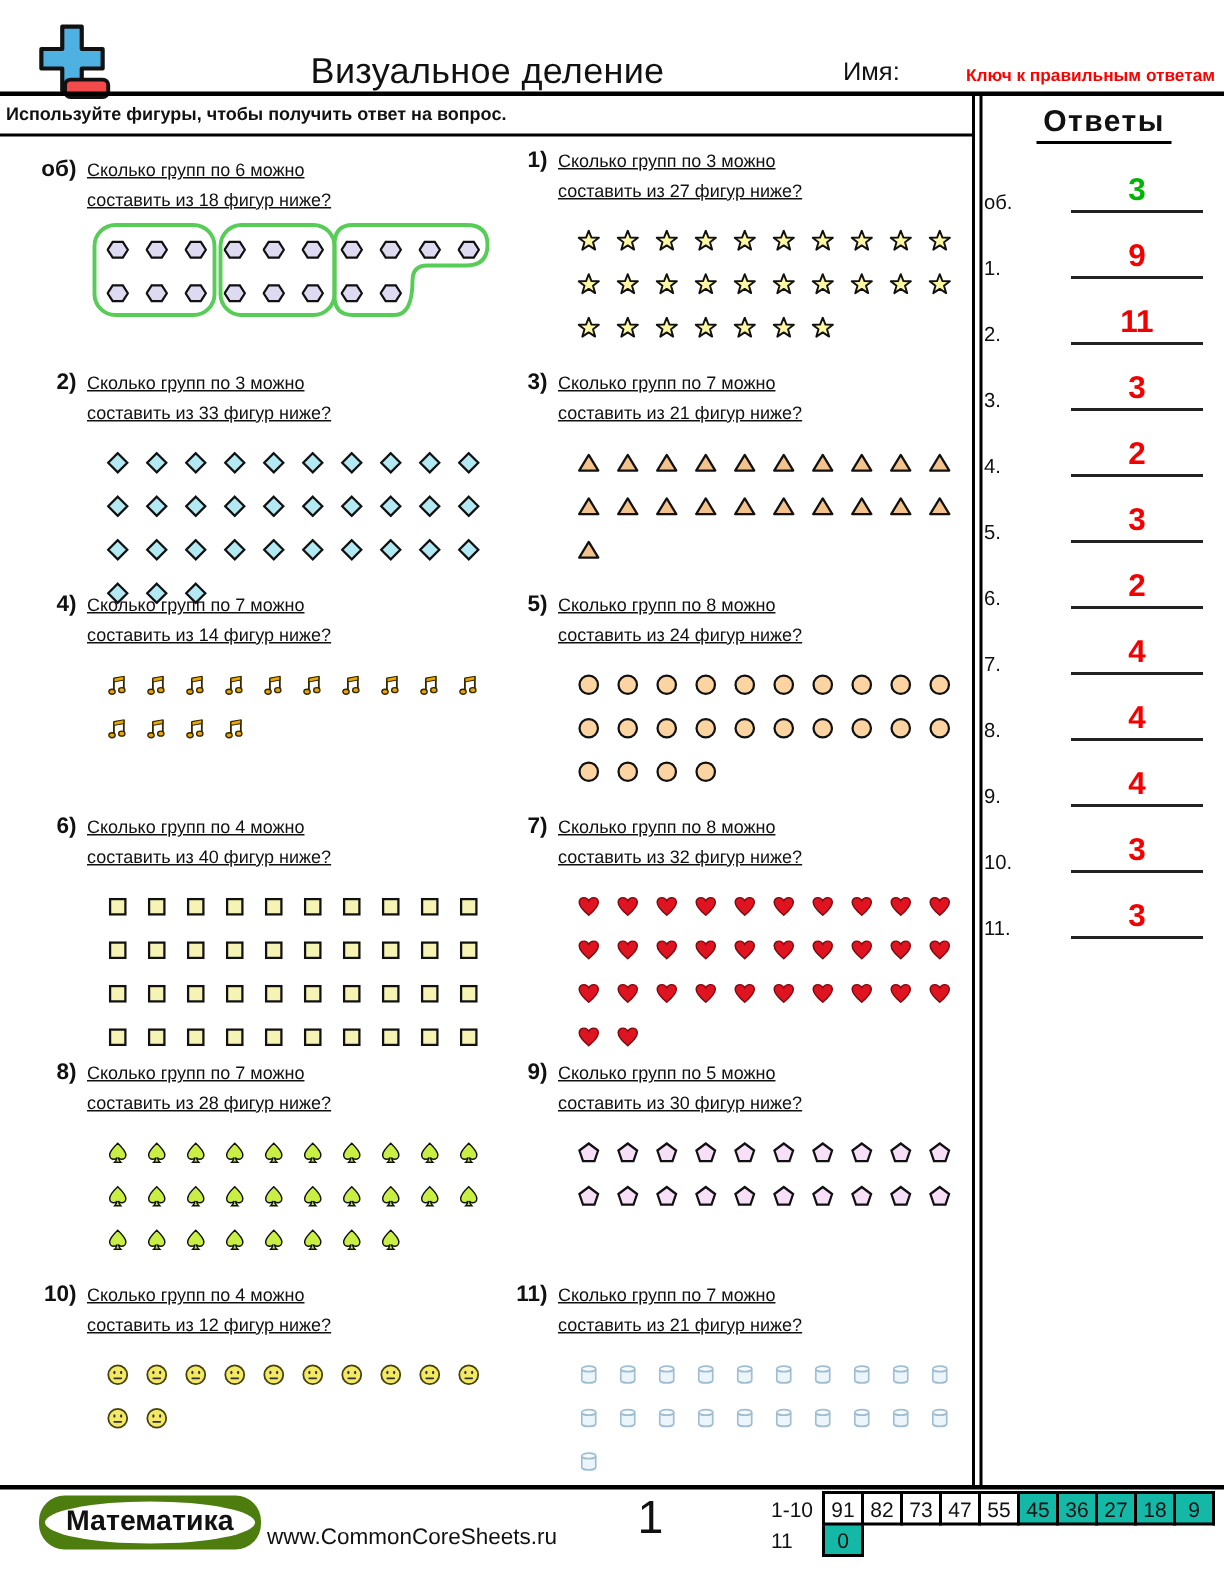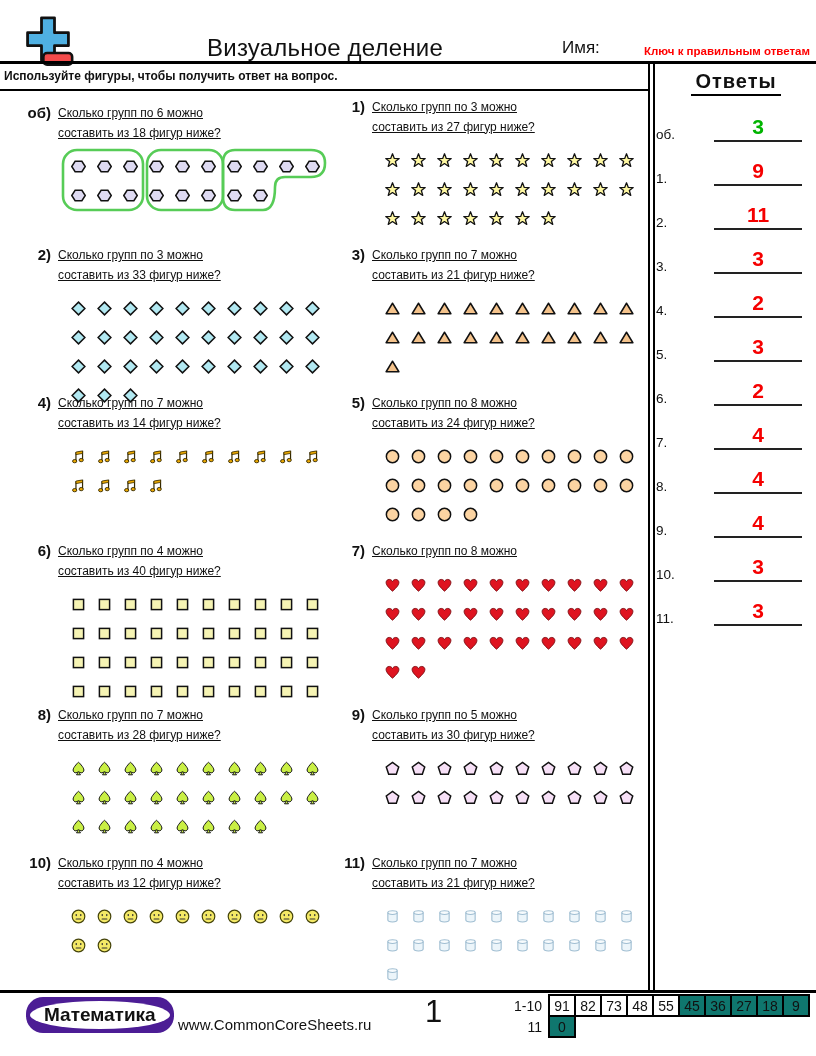--- a/index.html
+++ b/index.html
@@ -36,29 +36,29 @@
   .problem { position:absolute; width:312px; }
   .q { display:flex; }
   .qnum { width:34px; font-size:15px; font-weight:bold; text-align:right; padding-right:7px; flex:none; }
   .qtext { font-size:12px; line-height:19.5px;text-decoration:underline; }
   .shape-grid { margin-left:41px; margin-top:9px; position:relative; }
   .shape-row { display:flex; height:29px; }
   .shape-cell { width:26px; height:29px; display:flex; align-items:center; justify-content:center; }
   .loop-overlay { position:absolute; left:-6px; top:-5px; pointer-events:none; }
   
   .footer-rule { position:absolute; left:0; top:990px; width:816px; height:2.5px; background:#000; }
-  .brand-badge { position:absolute; left:26px; top:997px; background:#4c1d95; border-radius:17px; padding:4px; }
+  .brand-badge { position:absolute; left:26px; top:997px; background:#4d7c0f; border-radius:17px; padding:4px; }
   .brand-inner { background:#fff; border-radius:50%; padding:3px 14px; font-size:19px; font-weight:bold; white-space:nowrap; }
   .website { position:absolute; left:178px; top:1016px; font-size:15px; }
   .page-number { position:absolute; left:425px; top:994px; font-size:31px; }
   .score-table { position:absolute; right:6px; top:994px; border-collapse:collapse; }
   .score-table td { font-size:14px; }
-  .score-label { text-align:right; padding-right:6px; border:none; }
+  .score-label { text-align:left; padding-right:6px; border:none; }
   .score-cell { border:2px solid #000; width:26px; height:21px; text-align:center; }
-  .score-cell.hl { background:#0f766e; }
+  .score-cell.hl { background:#14b8a6; }
 </style>
 </head>
 <body>
 
 <div class="logo">
   <svg width="52" height="58" viewBox="0 0 56 60">
     <path d="M21,5 H35 V21 H50 V35 H35 V51 H21 V35 H6 V21 H21 Z" fill="#4fb0e2" stroke="#111" stroke-width="3" stroke-linejoin="round"></path>
     <rect x="23" y="43" width="31" height="12.5" rx="4" fill="#f34b4b" stroke="#111" stroke-width="2.8"></rect>
   </svg>
 </div>
@@ -1176,20 +1176,21 @@
             </svg>
           </div>
         </div>
       </div>
     </div>
     <div class="problem" style="top: 542px; left: 338px;">
       <div class="q">
         <span class="qnum">7)</span>
         <div class="qtext">
           <div>Сколько групп по 8 можно</div>
+          <div>составить из 32 фигур ниже?</div>
         </div>
       </div>
       <div class="shape-grid">
         <div class="shape-row">
           <div class="shape-cell">
             <svg width="15" height="15" viewBox="0 0 20 20">
               <path d="M10,17.5 C4,12.5 1.5,8.8 1.5,6 C1.5,3.4 3.5,1.9 5.8,1.9 C7.6,1.9 9.2,3.1 10,4.7 C10.8,3.1 12.4,1.9 14.2,1.9 C16.5,1.9 18.5,3.4 18.5,6 C18.5,8.8 16,12.5 10,17.5 Z" fill="#df1420" stroke="#7e0a10" stroke-width="1.3"></path>
             </svg>
           </div>
           <div class="shape-cell">
@@ -1890,21 +1891,21 @@
 </div>
 <div class="website">www.CommonCoreSheets.ru</div>
 <div class="page-number">1</div>
 <table class="score-table">
     <tbody id="score-body">
       <tr>
         <td class="score-label">1-10</td>
         <td class="score-cell">91</td>
         <td class="score-cell">82</td>
         <td class="score-cell">73</td>
-        <td class="score-cell">48</td>
+        <td class="score-cell">47</td>
         <td class="score-cell">55</td>
         <td class="score-cell hl">45</td>
         <td class="score-cell hl">36</td>
         <td class="score-cell hl">27</td>
         <td class="score-cell hl">18</td>
         <td class="score-cell hl">9</td>
       </tr>
       <tr>
         <td class="score-label">11</td>
         <td class="score-cell hl">0</td>

